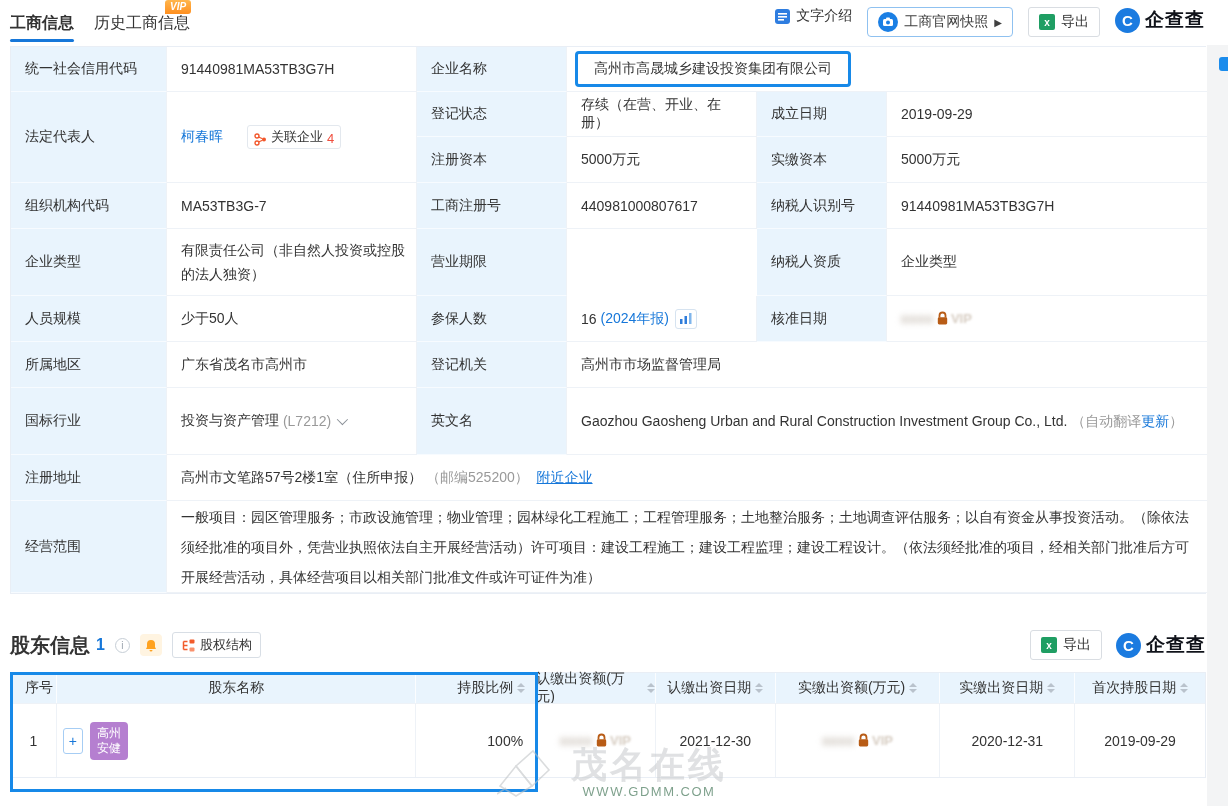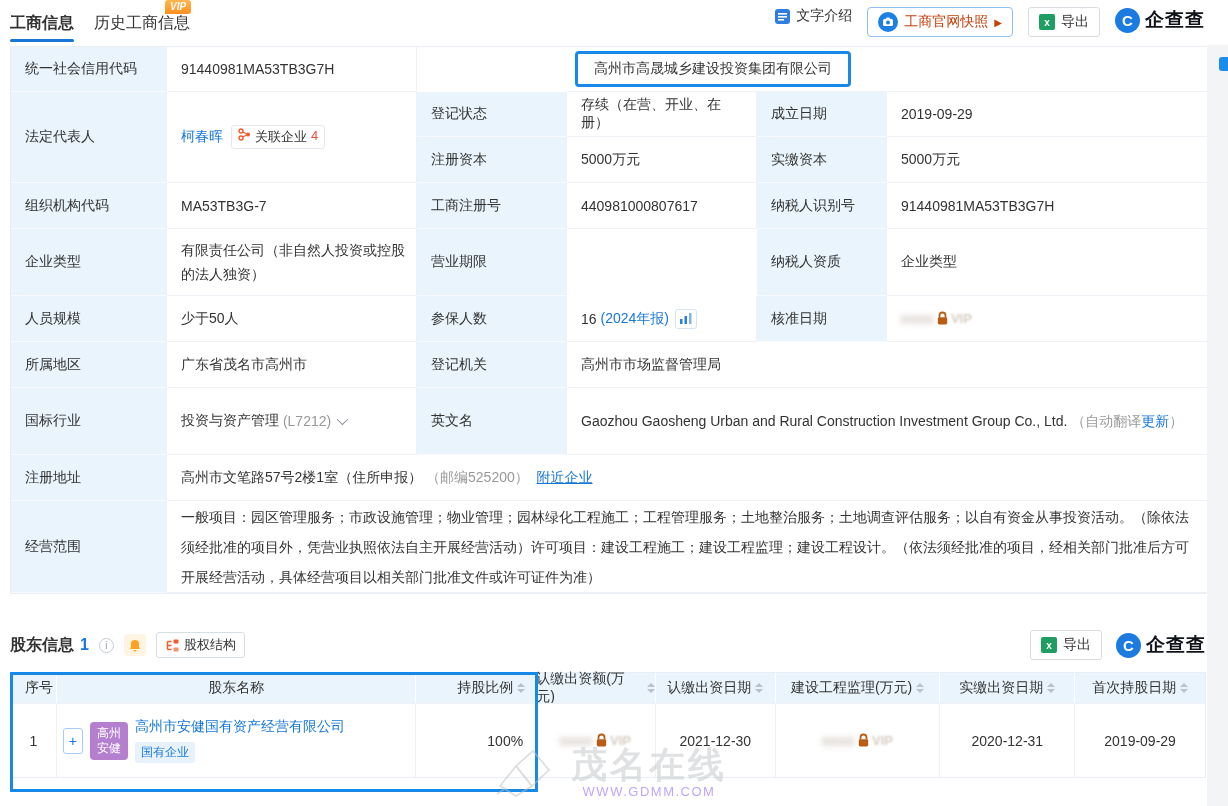--- a/index.html
+++ b/index.html
@@ -11,21 +11,21 @@
   .tab { position:absolute; top:13px; font-size:16px; color:#333; cursor:pointer; }
   .tab-active { font-weight:bold; }
   .tab-underline { position:absolute; left:10px; top:39px; width:64px; height:3px; background:#1677d9; border-radius:2px; }
   .vip-badge { position:absolute; left:165px; top:0; background:linear-gradient(180deg,#ffb64d,#ff8f1f); color:#fff;
     font-size:10px; font-style:italic; font-weight:bold; padding:1px 5px 2px; border-radius:3px 3px 3px 0; }
 
   
   .hdr-actions { position:absolute; top:7px; right:23px; display:flex; align-items:flex-start; gap:15px; height:32px; }
   .txt-intro { display:flex; align-items:center; gap:6px; font-size:14px; color:#333; cursor:pointer; }
   .pill { display:flex; align-items:center; gap:6px; height:30px; padding:0 10px; border:1px solid #8fc1f0; border-radius:4px;
-    color:#c2410c; font-size:14px; cursor:pointer; background:#fff; }
+    color:#404040; font-size:14px; cursor:pointer; background:#fff; }
   .pill .arr { font-size:10px; }
   .btn { display:flex; align-items:center; gap:6px; height:30px; padding:0 10px; border:1px solid #d9dde2; border-radius:3px;
     background:#fff; font-size:14px; color:#333; cursor:pointer; }
   .excel-ic { width:16px; height:16px; background:#1f9e63; border-radius:2px; color:#fff; font-size:10px; font-weight:bold;
     display:flex; align-items:center; justify-content:center; }
   .brand { display:flex; align-items:center; gap:5px; }
   .brand-ic { width:25px; height:25px; border-radius:50%; background:#1b7be0; color:#fff; display:flex; align-items:center;
     justify-content:center; font-size:15px; font-weight:bold; }
   .brand-tx { font-size:19px; font-weight:bold; color:#10131a; letter-spacing:1px; }
 
@@ -37,35 +37,35 @@
   .c { display:flex; align-items:center; padding:0 10px 0 14px; font-size:14px; color:#333; background:#fff;
     border-right:1px solid #eef2f7; border-bottom:1px solid #eef2f7; overflow:hidden; }
   .c.lastc { border-right:none; }
   .l { background:#e9f4fd; border-bottom-color:#f7fbff; }
   .wrap span.tx { line-height:24px; }
   .scope span.tx { line-height:30px; }
   .hl-name { border:3px solid #1789e8; border-radius:4px; padding:6px 16px; margin-left:-6px; white-space:nowrap; }
   a.lnk { color:#1677d9; text-decoration:none; cursor:pointer; }
   a.lnk-u { color:#1677d9; text-decoration:underline; cursor:pointer; }
   .gray { color:#999; }
-  .rel-badge { display:inline-flex; align-items:flex-start; gap:4px; margin-left:8px; border:1px solid #e3e8ee; border-radius:3px;
+  .rel-badge { display:inline-flex; align-items:flex-end; gap:4px; margin-left:24px; border:1px solid #e3e8ee; border-radius:3px;
     padding:2px 6px; font-size:13px; color:#333; cursor:pointer; background:#fff; }
   .rel-badge b { color:#f04e3e; font-weight:normal; }
   .chev { display:inline-block; width:8px; height:8px; border-right:1.5px solid #8a9097; border-bottom:1.5px solid #8a9097;
     transform:rotate(45deg) translateY(-2px); margin-left:6px; cursor:pointer; }
   .mini-btn { display:inline-flex; align-items:center; justify-content:center; width:22px; height:20px; border:1px solid #d6e3f0;
     border-radius:3px; margin-left:6px; background:#fff; cursor:pointer; }
   .blur-box { display:inline-flex; align-items:center; gap:2px; }
   .bfuzz { filter:blur(3px); color:#b9aea2; font-weight:600; letter-spacing:1px; font-size:13px; }
   .vipfuzz { filter:blur(1.2px); color:#d6ccc1; font-weight:bold; font-size:13px; }
 
   
   .sh-header { position:absolute; left:10px; top:630px; width:1196px; display:flex; align-items:center; justify-content:space-between; }
   .sh-left { display:flex; align-items:center; gap:10px; }
-  .sh-title { font-size:16px; font-weight:bold; color:#333; }
+  .sh-title { font-size:20px; font-weight:bold; color:#333; }
   .sh-count { font-size:16px; font-weight:bold; color:#1677d9; margin-left:-4px; }
   .info-ic { width:15px; height:15px; border:1px solid #c6ced6; border-radius:50%; color:#9aa3ad; font-size:10px;
     display:flex; align-items:center; justify-content:center; cursor:pointer; }
   .bell-btn { width:22px; height:22px; background:#fff4e1; border-radius:4px; display:flex; align-items:center; justify-content:center; cursor:pointer; }
   .equity-btn { display:flex; align-items:center; gap:5px; height:26px; padding:0 8px; border:1px solid #d8dee5; border-radius:3px;
     background:#fff; font-size:13px; color:#333; cursor:pointer; }
   .sh-right { display:flex; align-items:center; gap:14px; }
 
   .sh-table { position:absolute; left:10px; top:672px; width:1196px; border:1px solid #e9eef5; background:#fff; }
   .sh-thead { display:flex; height:30px; background:#e9f4fd; }
@@ -81,21 +81,21 @@
   .avatar { width:38px; height:38px; background:#b57fd0; border-radius:4px; color:#fff; font-size:12px; line-height:15px;
     display:flex; flex-direction:column; align-items:center; justify-content:center; flex:none; }
   .sh-tag { display:inline-block; margin-top:6px; background:#e7f2fd; color:#1677d9; font-size:12px; padding:2px 6px; border-radius:2px; width:max-content; }
   .hl-box2 { position:absolute; left:10px; top:672px; width:528px; height:120px; border:3px solid #1789e8; pointer-events:none; }
 
   
   .gutter { position:absolute; right:0; top:45px; width:21px; height:761px; background:#f3f4f5; }
   .side-chip { position:absolute; right:0; top:57px; width:9px; height:14px; background:#1b8cec; border-radius:3px 0 0 3px; cursor:pointer; }
   .watermark { position:absolute; left:497px; top:746px; display:flex; align-items:flex-start; gap:8px; opacity:0.55; pointer-events:none; }
   .wm-tx { font-size:36px; font-weight:bold; color:#c7cacd; letter-spacing:3px; line-height:38px; }
-  .wm-url { font-size:13px; color:#8b5cf6; letter-spacing:1.5px; text-align:center; }
+  .wm-url { font-size:13px; color:#14532d; letter-spacing:1.5px; text-align:center; }
 </style>
 </head>
 <body>
 
 <div class="page">
 
   <div class="tab tab-active" style="left:10px">工商信息</div>
   <div class="tab-underline"></div>
   <div class="tab" style="left:94px">历史工商信息</div>
   <div class="vip-badge">VIP</div>
@@ -127,20 +127,21 @@
     <div class="brand">
       <span class="brand-ic">C</span>
       <span class="brand-tx">企查查</span>
     </div>
   </div>
 
   <div class="info-grid">
 
     <div class="c l" style="grid-area:1/1">统一社会信用代码</div>
     <div class="c" style="grid-area:1/2">91440981MA53TB3G7H</div>
+    <div class="c l" style="grid-area:1/3">企业名称</div>
     <div class="c lastc" style="grid-area:1/4/2/7">
       <span class="hl-name">高州市高晟城乡建设投资集团有限公司</span>
     </div>
 
     <div class="c l" style="grid-area:2/1/4/2">法定代表人</div>
     <div class="c" style="grid-area:2/2/4/3">
       <a class="lnk">柯春晖</a>
       <span class="rel-badge">
         <svg width="13" height="13" viewBox="0 0 13 13">
             <circle cx="3" cy="3" r="2" fill="none" stroke="#f2572b" stroke-width="1.4"></circle>
@@ -285,21 +286,21 @@
           </span>
         </div>
       <div class="sh-h" style="width:120px">
           <span>认缴出资日期</span>
           <span class="sort">
             <i class="up"></i>
             <i class="dn"></i>
           </span>
         </div>
       <div class="sh-h" style="width:165px">
-          <span>建设工程监理(万元)</span>
+          <span>实缴出资额(万元)</span>
           <span class="sort">
             <i class="up"></i>
             <i class="dn"></i>
           </span>
         </div>
       <div class="sh-h" style="width:135px">
           <span>实缴出资日期</span>
           <span class="sort">
             <i class="up"></i>
             <i class="dn"></i>
@@ -313,24 +314,20 @@
           </span>
         </div>
     </div>
     <div class="sh-row">
       <div class="sh-d" style="width:46px">1</div>
       <div class="sh-d" style="width:360px;justify-content:flex-start;padding-left:6px;gap:7px">
         <span class="plus-btn">+</span>
         <span class="avatar">
           <span>高州</span>
           <span>安健</span>
-        </span>
-        <span style="display:flex;flex-direction:column;align-items:flex-start">
-          <a class="lnk">高州市安健国有资产经营有限公司</a>
-          <span class="sh-tag">国有企业</span>
         </span>
       </div>
       <div class="sh-d" style="width:120px;justify-content:flex-end;padding-right:12px">100%</div>
       <div class="sh-d" style="width:120px">
         <span class="blur-box">
           <span class="bfuzz">xxxx</span>
           <svg width="13" height="15" viewBox="0 0 13 15">
               <path d="M3.5 6.5V4.5a3 3 0 0 1 6 0v2" fill="none" stroke="#b85c16" stroke-width="1.8"></path>
               <rect x="1.8" y="6.3" width="9.4" height="7.2" rx="1.4" fill="#b85c16"></rect>
             </svg>

